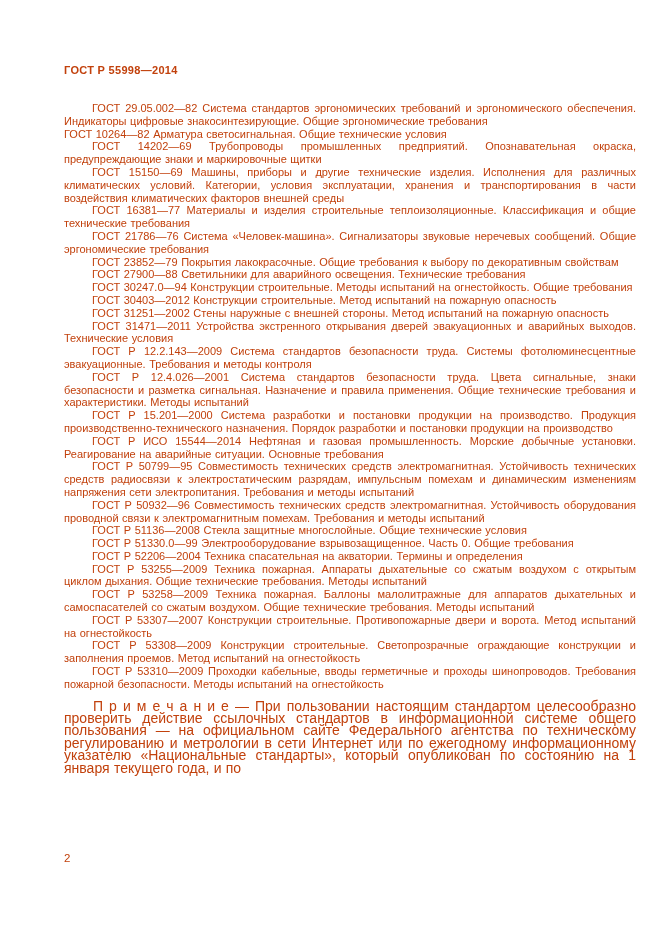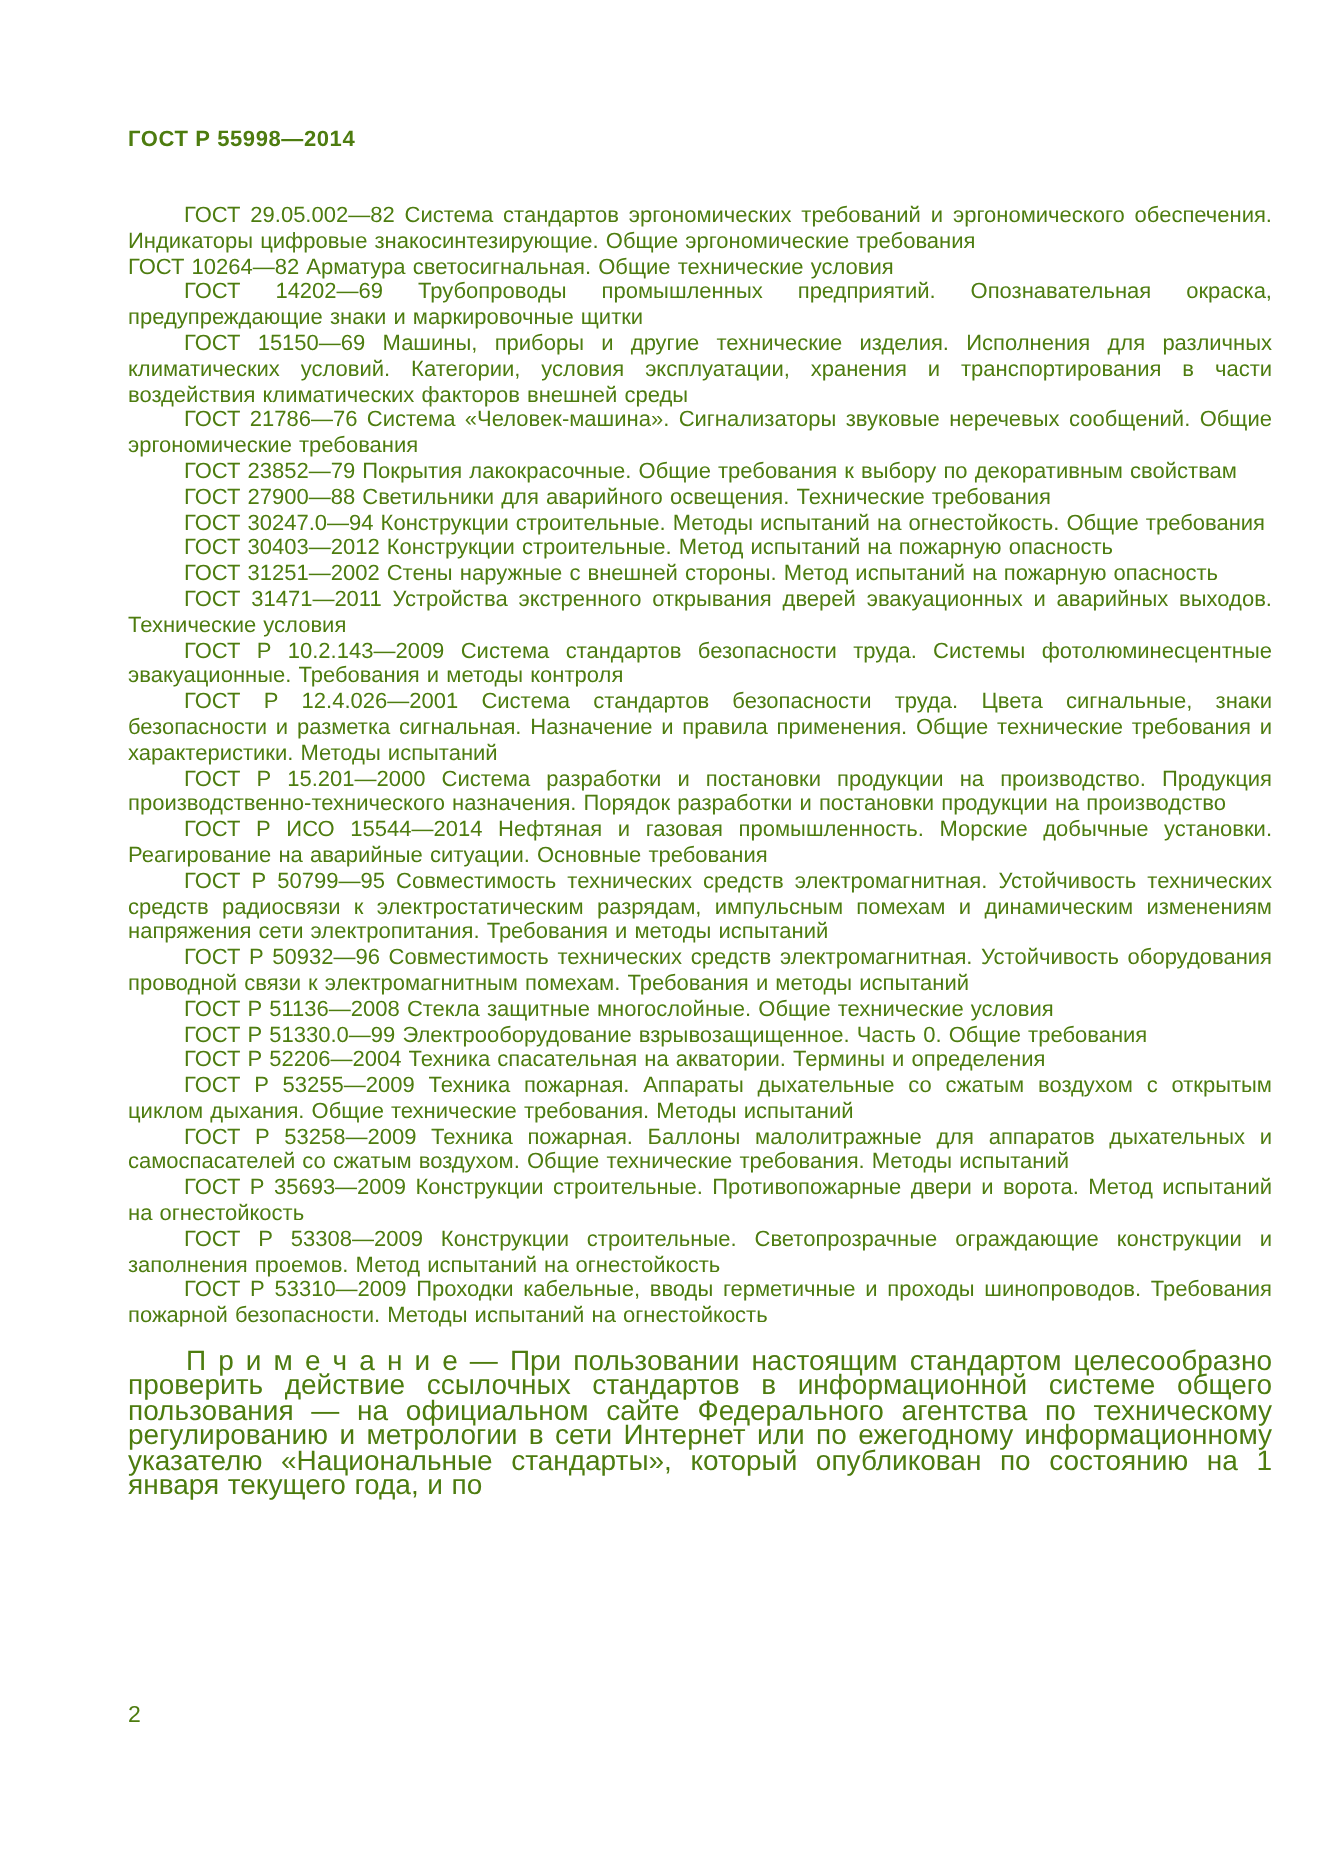--- a/index.html
+++ b/index.html
@@ -6,21 +6,21 @@
     margin: 0;
     padding: 0;
     background: #ffffff;
   }
   .page {
     position: relative;
     width: 661px;
     height: 936px;
     background: #ffffff;
     font-family: "Liberation Sans", "DejaVu Sans", sans-serif;
-    color: #4d7c0f;
+    color: #c2410c;
     overflow: hidden;
   }
   .doc-header {
     position: absolute;
     top: 64px;
     left: 64px;
     font-size: 11px;
     font-weight: bold;
     letter-spacing: 0.3px;
     white-space: nowrap;
@@ -72,37 +72,38 @@
     <div>
 
         <p class="ref">ГОСТ 29.05.002—82 Система стандартов эргономических требований и эргономического обеспечения. Индикаторы цифровые знакосинтезирующие. Общие эргономические требования</p>
 
         <p class="ref flush">ГОСТ 10264—82 Арматура светосигнальная. Общие технические условия</p>
 
         <p class="ref">ГОСТ 14202—69 Трубопроводы промышленных предприятий. Опознавательная окраска, предупреждающие знаки и маркировочные щитки</p>
 
         <p class="ref">ГОСТ 15150—69 Машины, приборы и другие технические изделия. Исполнения для различных климатических условий. Категории, условия эксплуатации, хранения и транспортирования в части воздействия климатических факторов внешней среды</p>
 
+        <p class="ref">ГОСТ 16381—77 Материалы и изделия строительные теплоизоляционные. Классификация и общие технические требования</p>
 
         <p class="ref">ГОСТ 21786—76 Система «Человек-машина». Сигнализаторы звуковые неречевых сообщений. Общие эргономические требования</p>
 
 
         <p class="ref">ГОСТ 23852—79 Покрытия лакокрасочные. Общие требования к выбору по декоративным свойствам</p>
 
         <p class="ref">ГОСТ 27900—88 Светильники для аварийного освещения. Технические требования</p>
 
         <p class="ref">ГОСТ 30247.0—94 Конструкции строительные. Методы испытаний на огнестойкость. Общие требования</p>
 
         <p class="ref">ГОСТ 30403—2012 Конструкции строительные. Метод испытаний на пожарную опасность</p>
 
         <p class="ref">ГОСТ 31251—2002 Стены наружные с внешней стороны. Метод испытаний на пожарную опасность</p>
 
         <p class="ref">ГОСТ 31471—2011 Устройства экстренного открывания дверей эвакуационных и аварийных выходов. Технические условия</p>
 
-        <p class="ref">ГОСТ Р 10.2.143—2009 Система стандартов безопасности труда. Системы фотолюминесцентные эвакуационные. Требования и методы контроля</p>
+        <p class="ref">ГОСТ Р 12.2.143—2009 Система стандартов безопасности труда. Системы фотолюминесцентные эвакуационные. Требования и методы контроля</p>
 
         <p class="ref">ГОСТ Р 12.4.026—2001 Система стандартов безопасности труда. Цвета сигнальные, знаки безопасности и разметка сигнальная. Назначение и правила применения. Общие технические требования и характеристики. Методы испытаний</p>
 
         <p class="ref">ГОСТ Р 15.201—2000 Система разработки и постановки продукции на производство. Продукция производственно-технического назначения. Порядок разработки и постановки продукции на производство</p>
 
 
         <p class="ref">ГОСТ Р ИСО 15544—2014 Нефтяная и газовая промышленность. Морские добычные установки. Реагирование на аварийные ситуации. Основные требования</p>
 
         <p class="ref">ГОСТ Р 50799—95 Совместимость технических средств электромагнитная. Устойчивость технических средств радиосвязи к электростатическим разрядам, импульсным помехам и динамическим изменениям напряжения сети электропитания. Требования и методы испытаний</p>
 
@@ -111,21 +112,21 @@
         <p class="ref">ГОСТ Р 51136—2008 Стекла защитные многослойные. Общие технические условия</p>
 
         <p class="ref">ГОСТ Р 51330.0—99 Электрооборудование взрывозащищенное. Часть 0. Общие требования</p>
 
         <p class="ref">ГОСТ Р 52206—2004 Техника спасательная на акватории. Термины и определения</p>
 
         <p class="ref">ГОСТ Р 53255—2009 Техника пожарная. Аппараты дыхательные со сжатым воздухом с открытым циклом дыхания. Общие технические требования. Методы испытаний</p>
 
         <p class="ref">ГОСТ Р 53258—2009 Техника пожарная. Баллоны малолитражные для аппаратов дыхательных и самоспасателей со сжатым воздухом. Общие технические требования. Методы испытаний</p>
 
-        <p class="ref">ГОСТ Р 35693—2009 Конструкции строительные. Противопожарные двери и ворота. Метод испытаний на огнестойкость</p>
+        <p class="ref">ГОСТ Р 53307—2007 Конструкции строительные. Противопожарные двери и ворота. Метод испытаний на огнестойкость</p>
 
         <p class="ref">ГОСТ Р 53308—2009 Конструкции строительные. Светопрозрачные ограждающие конструкции и заполнения проемов. Метод испытаний на огнестойкость</p>
 
         <p class="ref">ГОСТ Р 53310—2009 Проходки кабельные, вводы герметичные и проходы шинопроводов. Требования пожарной безопасности. Методы испытаний на огнестойкость</p>
       </div>
 
     <p class="note"><span class="note-label">П р и м е ч а н и е</span> <span>— При пользовании настоящим стандартом целесообразно проверить действие ссылочных стандартов в информационной системе общего пользования — на официальном сайте Федерального агентства по техническому регулированию и метрологии в сети Интернет или по ежегодному информационному указателю «Национальные стандарты», который опубликован по состоянию на 1 января текущего года, и по</span></p>
 
   </div>
 

